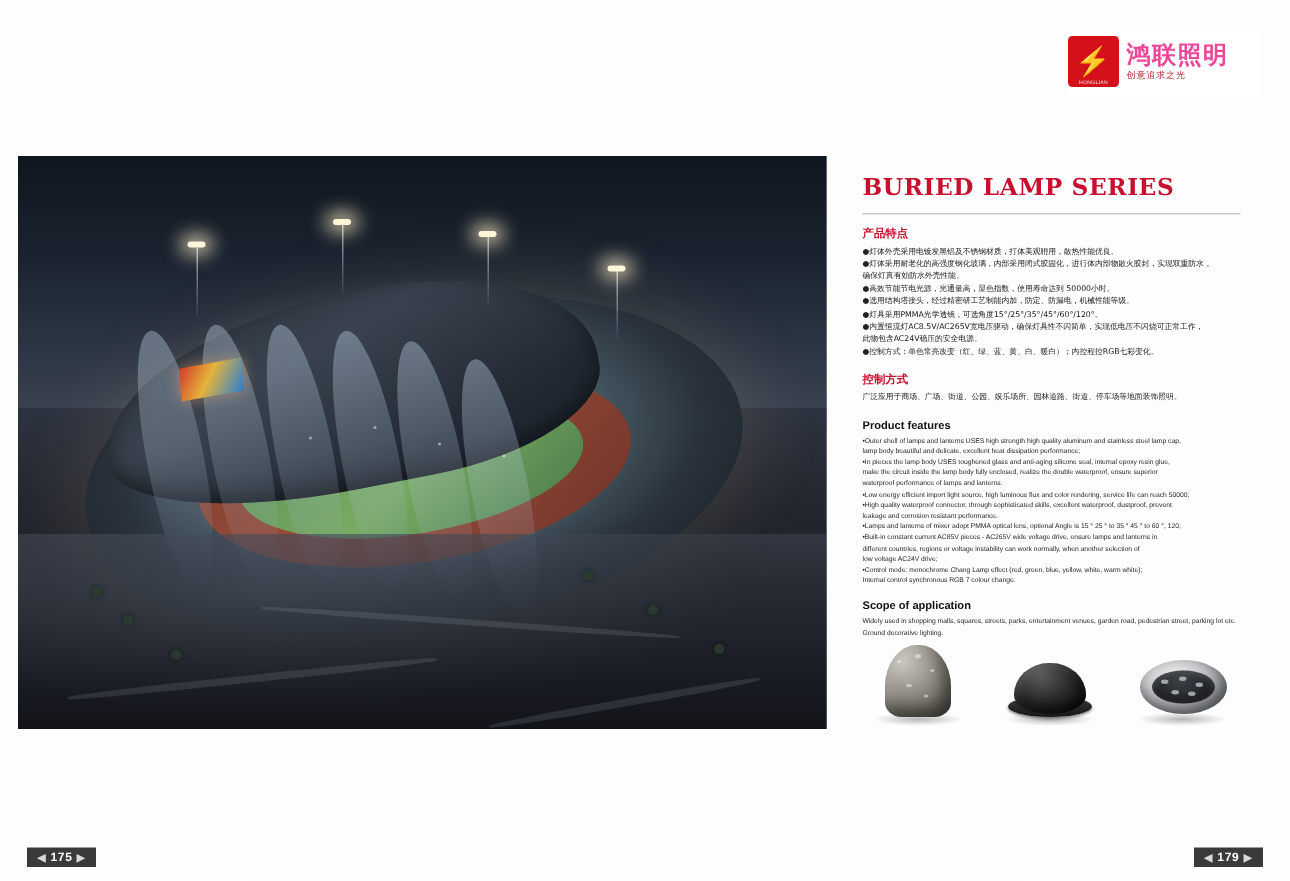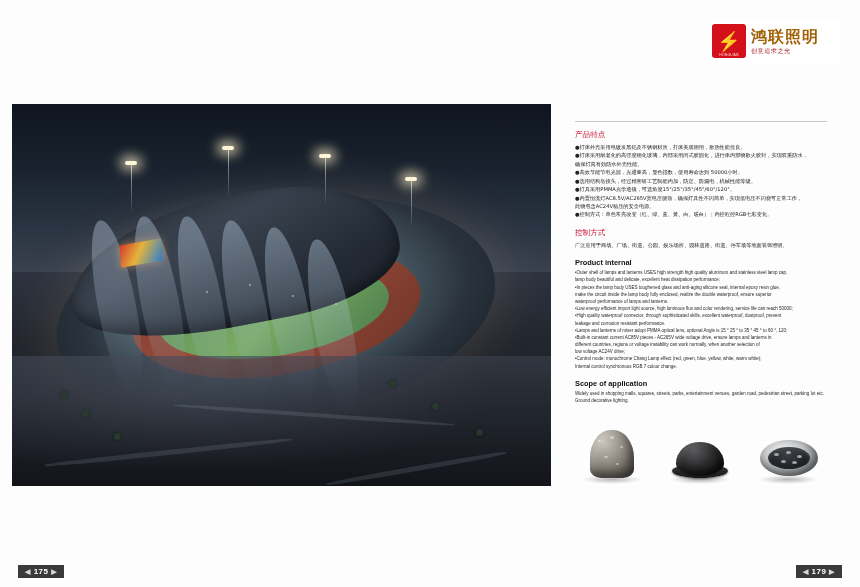--- a/index.html
+++ b/index.html
@@ -36,21 +36,21 @@
     display: flex; align-items: center; justify-content: center;
     color: #ffffff; font-size: 19px; font-weight: bold; line-height: 1;
   }
   .logo-mark .pinyin {
     position: absolute; bottom: 1px; left: 0; right: 0;
     text-align: center; font-size: 3.4px; color: #ffdede; letter-spacing: .2px;
   }
   .logo-text { line-height: 1; }
   .logo-cn {
     font-family: "DejaVu Sans", sans-serif;
-    font-size: 16px; font-weight: bold; color: #a16207;
+    font-size: 16px; font-weight: bold; color: #ec4899;
     letter-spacing: 1px;
     white-space: nowrap;
   }
   .logo-sub {
     font-family: "DejaVu Sans", sans-serif;
     font-size: 6px; color: #b0272d;
     letter-spacing: .6px; margin-top: 3px;
     white-space: nowrap;
   }
 
@@ -181,21 +181,21 @@
   .title-cn {
     font-family: "DejaVu Sans", sans-serif;
     font-size: 12.5px; font-weight: bold; color: #1a1a1a;
     letter-spacing: 2px; margin-top: 7px;
   }
   .rule {
     width: 252px; height: 1px; background: #c9c9c9; margin: 9px 0 8px 0;
   }
   .sec-head-cn {
     font-family: "DejaVu Sans", sans-serif;
-    font-size: 7.6px; font-weight: normal; color: #c8102e;
+    font-size: 7.6px; font-weight: bold; color: #c8102e;
     margin-bottom: 3px;
   }
   .body-cn {
     font-family: "DejaVu Sans", sans-serif;
     font-size: 5.2px; color: #222; line-height: 1.62;
   }
   .body-cn li { list-style: none; }
   .gap { height: 9px; }
   .sec-head-en {
     font-family: "Liberation Sans", sans-serif;
@@ -331,20 +331,21 @@
     <div class="tree" style="left:78%; bottom:20%;"></div>
     <div class="tree" style="left:86%; bottom:13%;"></div>
 
     <div class="crowd-dot" style="left:36%; top:49%;"></div>
     <div class="crowd-dot" style="left:44%; top:47%;"></div>
     <div class="crowd-dot" style="left:52%; top:50%;"></div>
     <div class="crowd-dot" style="left:60%; top:52%;"></div>
   </div>
 
   <div class="content">
+    <div class="title-series">BURIED LAMP SERIES</div>
     <div class="rule"></div>
 
     <div class="sec-head-cn">产品特点</div>
     <ul class="body-cn">
       <li>●灯体外壳采用电镀发黑铝及不锈钢材质，打体美观耼用，散热性能优良。</li>
       <li>●灯体采用耐老化的高强度钢化玻璃，内部采用闭式胶固化，进行体内部物散火胶封，实现双重防水，</li>
       <li>  确保灯真有効防水外壳性能。</li>
       <li>●高效节能节电光源，光通量高，显色指数，使用寿命达到 50000小时。</li>
       <li>●选用结构塔接头，经过精密研工艺制能内加，防定、防漏电，机械性能等级。</li>
       <li>●灯具采用PMMA光学透镜，可选角度15°/25°/35°/45°/60°/120°。</li>
@@ -353,21 +354,21 @@
       <li>●控制方式：单色常亮改变（红、绿、蓝、黄、白、暖白）；内控程控RGB七彩变化。</li>
     </ul>
 
     <div class="gap"></div>
 
     <div class="sec-head-cn">控制方式</div>
     <div class="body-cn">广泛应用于商场、广场、街道、公园、娱乐场所、园林道路、街道、停车场等地面装饰照明。</div>
 
     <div class="gap"></div>
 
-    <div class="sec-head-en">Product internal</div>
+    <div class="sec-head-en">Product features</div>
     <ul class="body-en">
       <li>•Outer shell of lamps and lanterns USES high strength high quality aluminum and stainless steel lamp cap,</li>
       <li>  lamp body beautiful and delicate, excellent heat dissipation performance;</li>
       <li>•In pieces the lamp body USES toughened glass and anti-aging silicone seal, internal epoxy resin glue,</li>
       <li>  make the circuit inside the lamp body fully enclosed, realize the double waterproof, ensure superior</li>
       <li>  waterproof performance of lamps and lanterns.</li>
       <li>•Low energy efficient import light source, high luminous flux and color rendering, service life can reach 50000;</li>
       <li>•High quality waterproof connector, through sophisticated skills, excellent waterproof, dustproof, prevent</li>
       <li>  leakage and corrosion resistant performance.</li>
       <li>•Lamps and lanterns of mixer adopt PMMA optical lens, optional Angle is 15 ° 25 ° to 35 ° 45 ° to 60 °, 120;</li>

